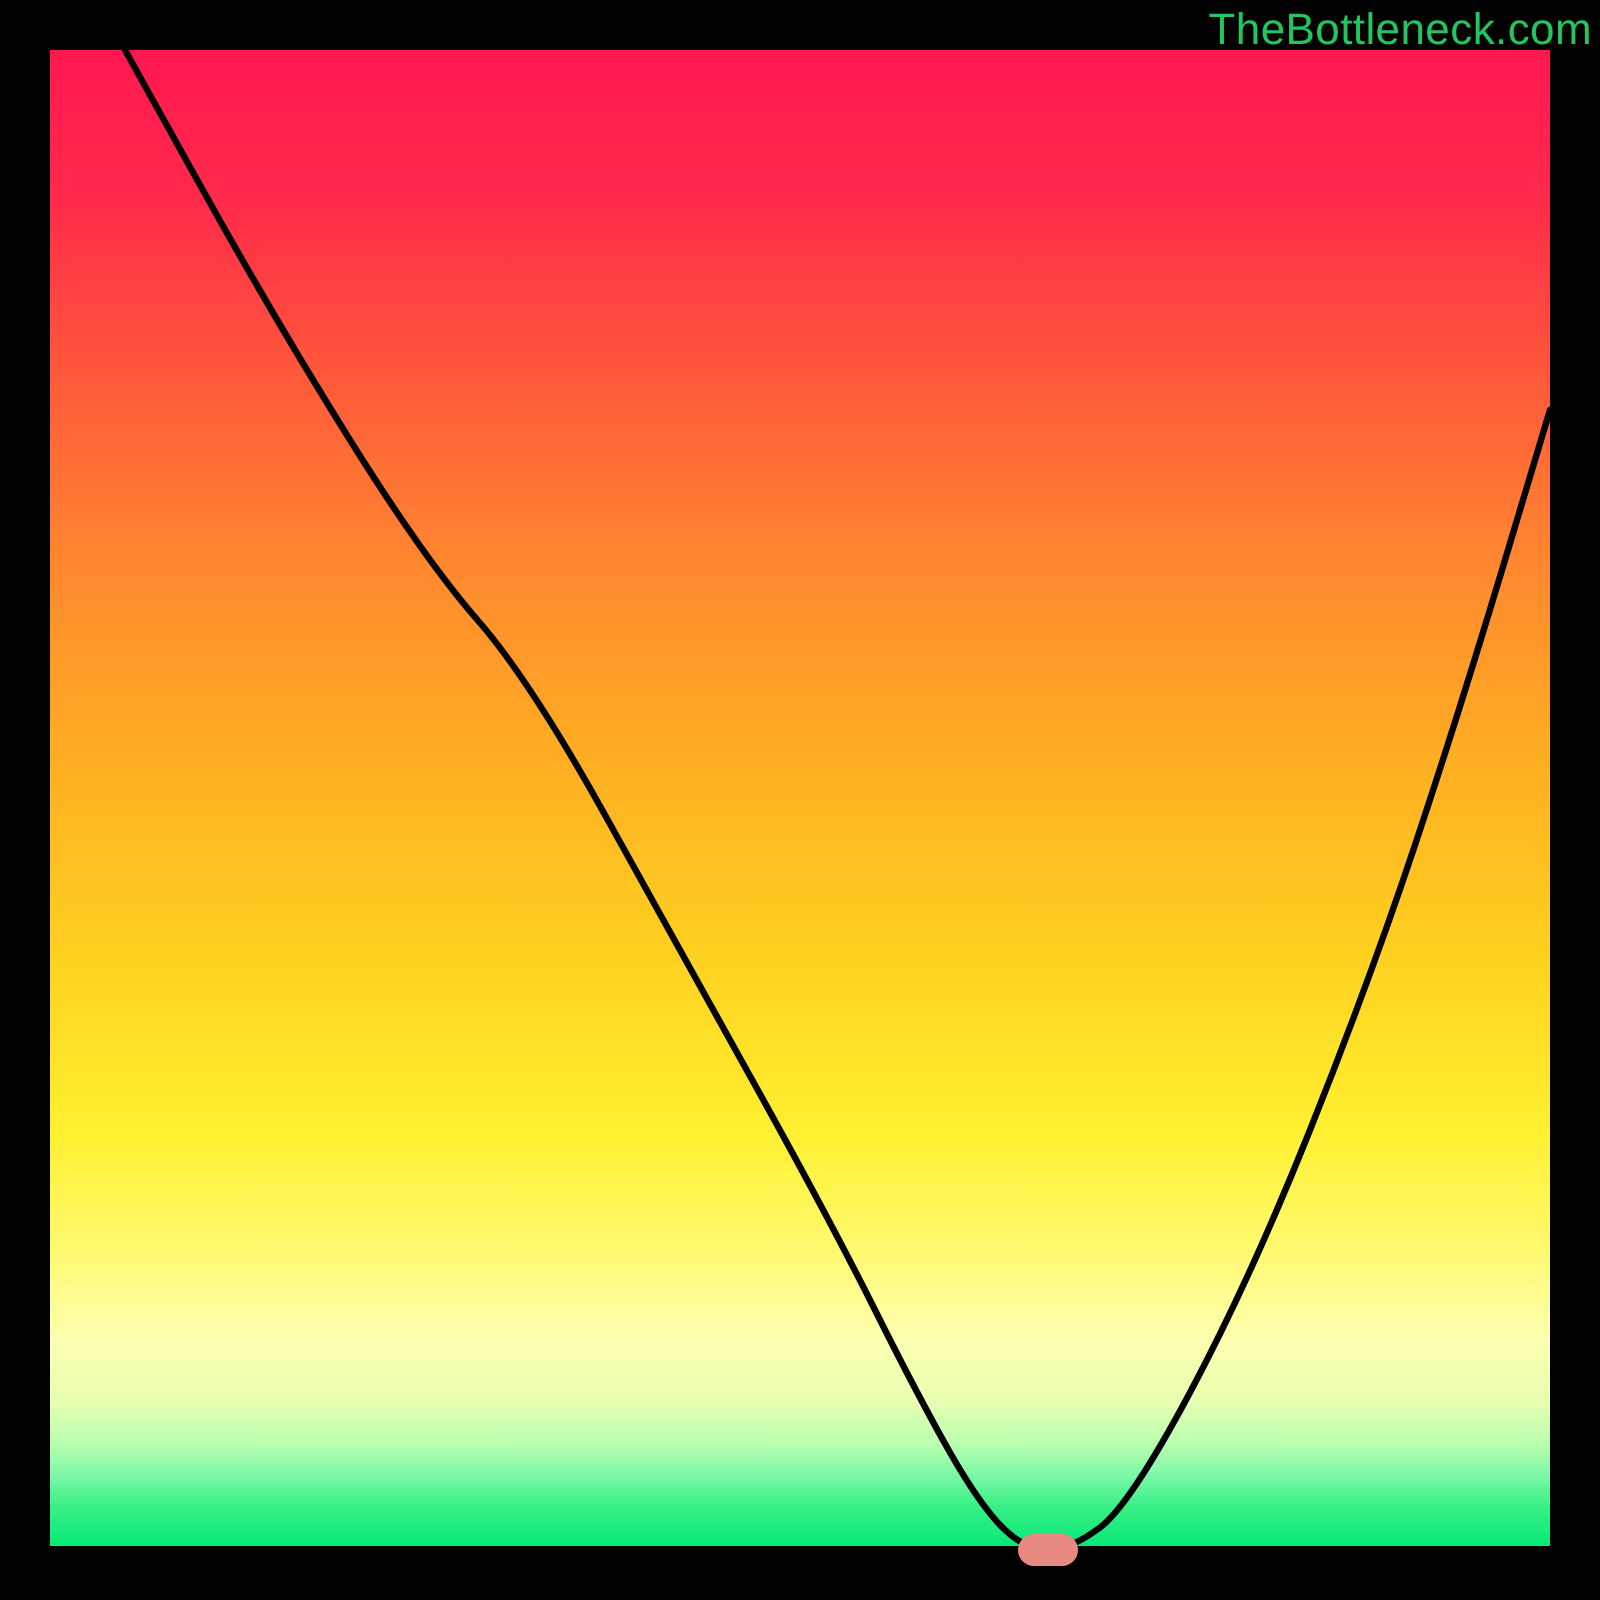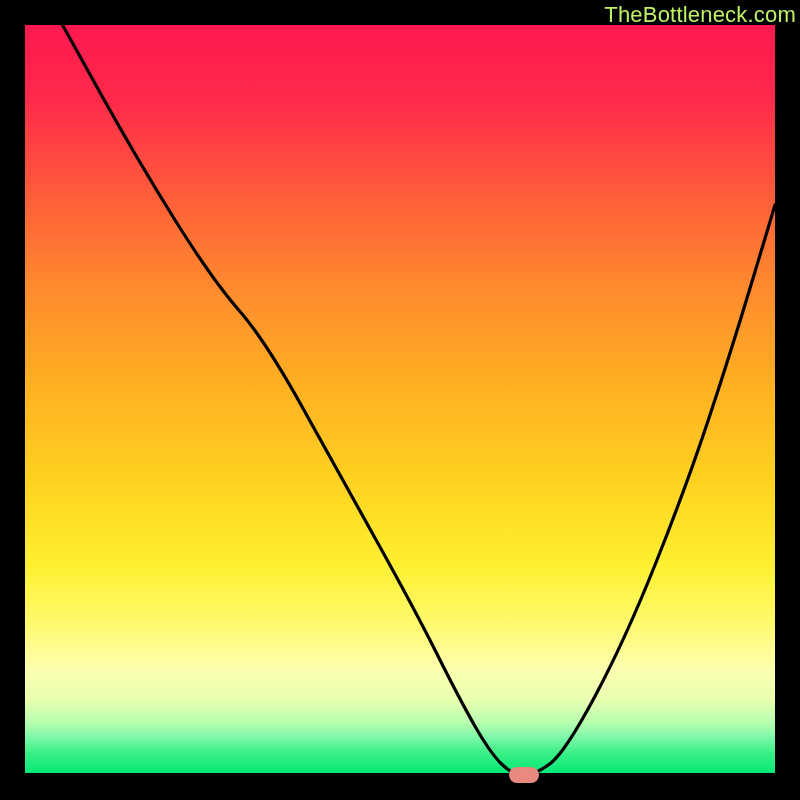--- a/index.html
+++ b/index.html
@@ -37,21 +37,21 @@
       #3cf086 97%,
       #00e876 100%
     );
   }
   .watermark {
     position: absolute;
     top: 2px;
     right: 4px;
     font-family: Arial, Helvetica, sans-serif;
     font-size: 22px;
-    color: #bef264;
+    color: #22c55e;
     letter-spacing: 0.2px;
     user-select: none;
   }
   svg.curve {
     position: absolute;
     inset: 0;
   }
   .marker {
     position: absolute;
     width: 30px;

